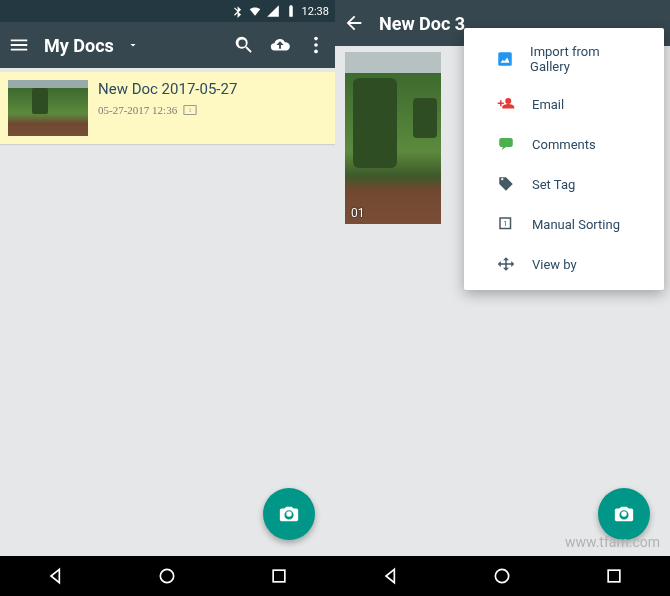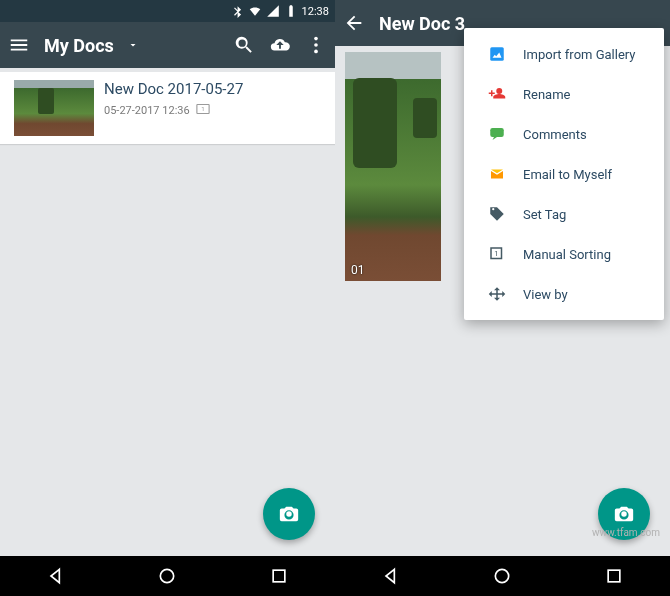--- a/index.html
+++ b/index.html
@@ -16,49 +16,49 @@
 
   
   .appbar { height: 46px; background: #37474F; color: #fff; display: flex; align-items: center; padding: 0 8px; gap: 14px; }
   .appbar .title { font-size: 18px; font-weight: 700; flex: 0 0 auto; }
   .appbar .drop { margin-left: -6px; }
   .appbar .spacer { flex: 1; }
   .appbar .aicon { width: 22px; height: 22px; display:flex; align-items:center; justify-content:center; }
   .appbar svg { fill: #fff; }
 
   
-  .doc-card { background: #ffffff; margin: 4px 0 0 0; padding: 8px 14px; display: flex; gap: 10px; box-shadow: 0 1px 1px rgba(0,0,0,0.1); }
+  .doc-card { background: #fef9c3; margin: 4px 0 0 0; padding: 8px 8px; display: flex; gap: 10px; box-shadow: 0 1px 1px rgba(0,0,0,0.1); }
   .doc-thumb { width: 80px; height: 56px; background: linear-gradient(to bottom,#9aa 0%,#9aa 15%,#3d6a2e 15%,#5c8a3d 60%,#704830 78%,#7a4e36 100%); position: relative; }
   .doc-thumb::after { content:""; position:absolute; left:24px; top:8px; width:16px; height:26px; background:#2f4d22; border-radius:2px; }
   .doc-meta .doc-title { color: #2c4a63; font-size: 15px; margin-bottom: 6px; }
-  .doc-meta .doc-sub { color: #7a7a7a; font-size: 11px; display:flex; align-items:flex-start; gap:6px; }
+  .doc-meta .doc-sub { color: #7a7a7a; font-size: 11px; display:flex; align-items:center; gap:6px;font-family:Liberation Serif, serif; }
   .doc-meta .doc-sub svg { fill:#9a9a9a; }
 
   
-  .preview { margin: 6px 0 0 10px; width: 96px; height: 229px; background: linear-gradient(to bottom,#b6c2c2 0%,#b6c2c2 12%,#3d6a2e 12%,#5c8a3d 58%,#3d5a2a 72%,#704830 80%,#7a4e36 100%); position:relative;text-align:right; }
+  .preview { margin: 6px 0 0 10px; width: 96px; height: 172px; background: linear-gradient(to bottom,#b6c2c2 0%,#b6c2c2 12%,#3d6a2e 12%,#5c8a3d 58%,#3d5a2a 72%,#704830 80%,#7a4e36 100%); position:relative;text-align:right; }
   .preview .tree { position:absolute; left:8px; top:26px; width:44px; height:90px; background:#2f4d22; border-radius:6px; }
   .preview .tree2 { position:absolute; right:4px; top:46px; width:24px; height:40px; background:#2f4d22; border-radius:4px; }
   .preview .pnum { position:absolute; left:6px; bottom:4px; color:#fff; font-size:12px; text-shadow:0 0 2px #000; }
 
   
-  .menu { position:absolute; top:28px; right:6px; width:200px; background:#fff; box-shadow:0 4px 14px rgba(0,0,0,0.3); border-radius:2px; padding:6px 7px; z-index:50; }
+  .menu { position:absolute; top:28px; right:6px; width:200px; background:#fff; box-shadow:0 4px 14px rgba(0,0,0,0.3); border-radius:2px; padding:6px 16px; z-index:50; }
   .menu-item { display:flex; align-items:center; gap:16px; padding:10px 16px; font-size:13px; color:#2c4a63; cursor:pointer; }
   .menu-item .mi-icon { width:20px; height:20px; display:flex; align-items:center; justify-content:center; }
   .menu-item svg { width:18px; height:18px; }
 
   
   .fab { position:absolute; right:20px; bottom:56px; width:52px; height:52px; border-radius:50%; background:#009688; display:flex; align-items:center; justify-content:center; box-shadow:0 3px 6px rgba(0,0,0,0.3); }
   .fab svg { fill:#fff; width:22px; height:22px; }
 
   
   .navbar { position:absolute; bottom:0; left:0; right:0; height:40px; background:#000; display:flex; align-items:center; justify-content:space-around; }
   .navbar svg { fill:none; stroke:#fff; stroke-width:2; }
   .navbar .nb { width:20px; height:20px; display:flex; align-items:center; justify-content:center;}
 
-  .watermark { position:absolute; right:10px; bottom:58px; font-size:10px; color:#b2b2b2; z-index:60; }
+  .watermark { position:absolute; right:10px; bottom:46px; font-size:14px; color:#b2b2b2; z-index:60; }
 </style>
 </head>
 <body>
 
 <div class="half left">
   <div class="statusbar">
     <span class="sicon">
         <svg viewBox="0 0 24 24">
           <path d="M13 2v8.6L8.4 6 7 7.4 12.6 13 7 18.6 8.4 20 13 15.4V24l6-6-4.6-4 4.6-4-6-6z"></path>
         </svg>
@@ -172,39 +172,30 @@
           </svg>
         </span>
       <span>Import from Gallery</span>
     </div>
     <div class="menu-item">
       <span class="mi-icon">
           <svg viewBox="0 0 24 24" fill="#E53935">
             <path d="M15 12a4 4 0 100-8 4 4 0 000 8zm-9-2V7H4v3H1v2h3v3h2v-3h3v-2H6zm9 2c-3 0-8 1.5-8 4v2h16v-2c0-2.5-5-4-8-4z"></path>
           </svg>
         </span>
-      <span>Rename</span>
+      <span>Email</span>
     </div>
     <div class="menu-item">
       <span class="mi-icon">
           <svg viewBox="0 0 24 24">
             <rect x="3" y="4" width="18" height="12" rx="3" fill="#4CAF50"></rect>
             <path d="M8 16l-2 4 6-4z" fill="#4CAF50"></path>
           </svg>
         </span>
       <span>Comments</span>
-    </div>
-    <div class="menu-item">
-      <span class="mi-icon">
-          <svg viewBox="0 0 24 24">
-            <path d="M4 8l8 5 8-5v10H4z" fill="#FF9800"></path>
-            <path d="M4 6h16l-8 5z" fill="#FFC107"></path>
-          </svg>
-        </span>
-      <span>Email to Myself</span>
     </div>
     <div class="menu-item">
       <span class="mi-icon">
           <svg viewBox="0 0 24 24" fill="#455A64">
             <path d="M21 12l-9 9-9-9V3h9l9 9zM7 7a1.5 1.5 0 100-3 1.5 1.5 0 000 3z"></path>
           </svg>
         </span>
       <span>Set Tag</span>
     </div>
     <div class="menu-item">

